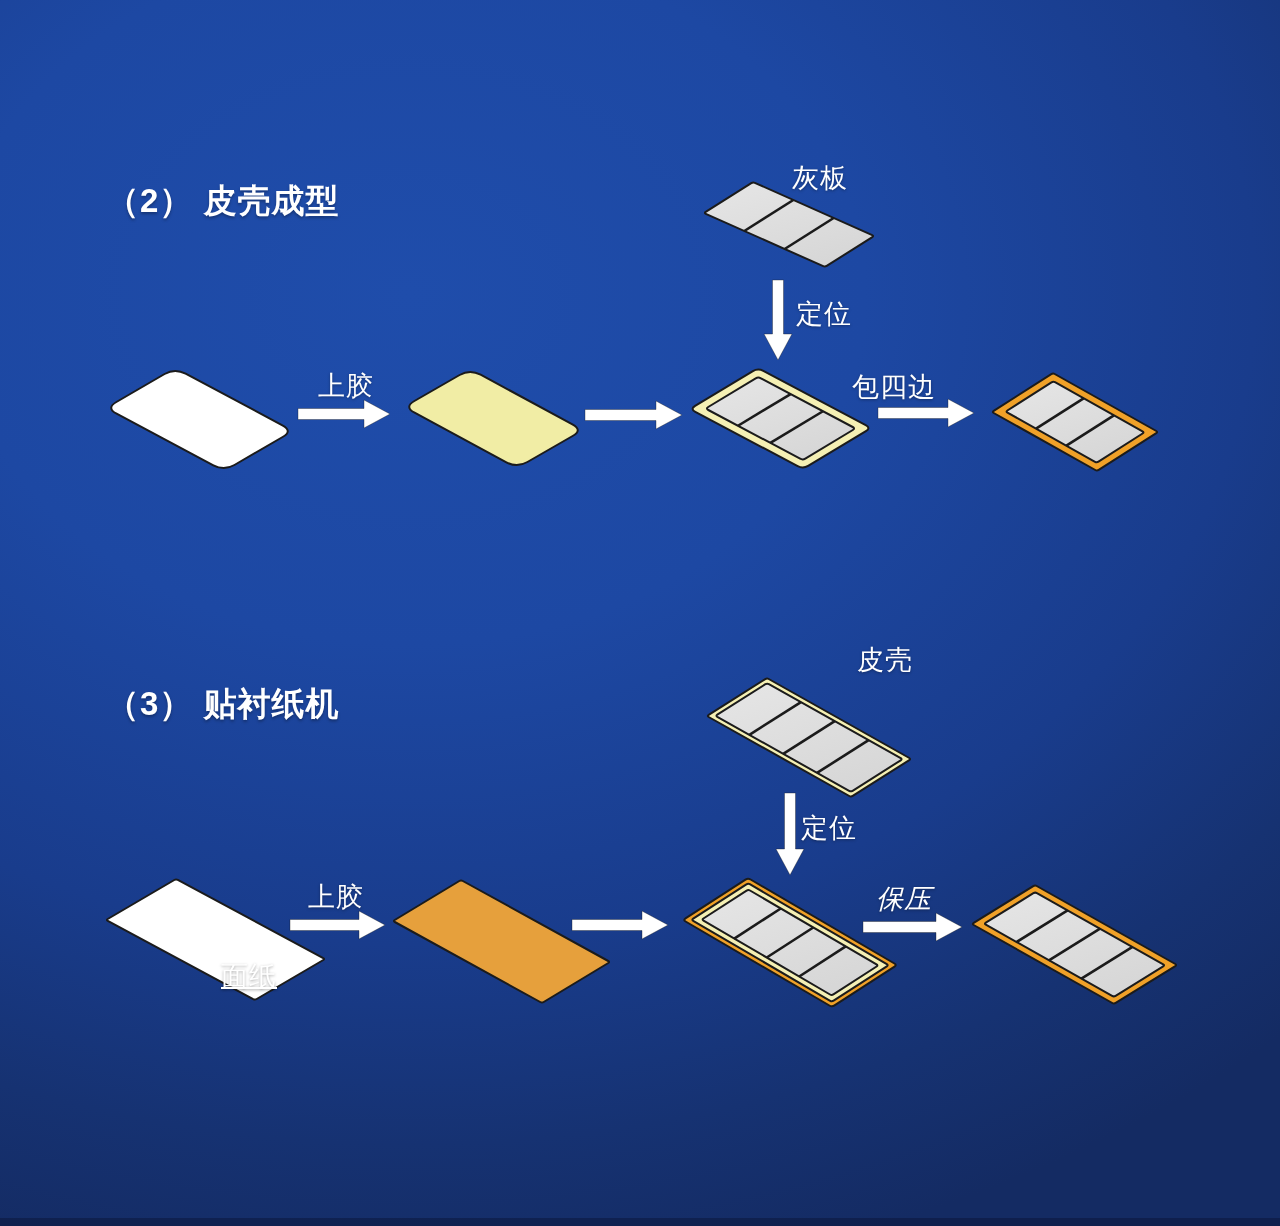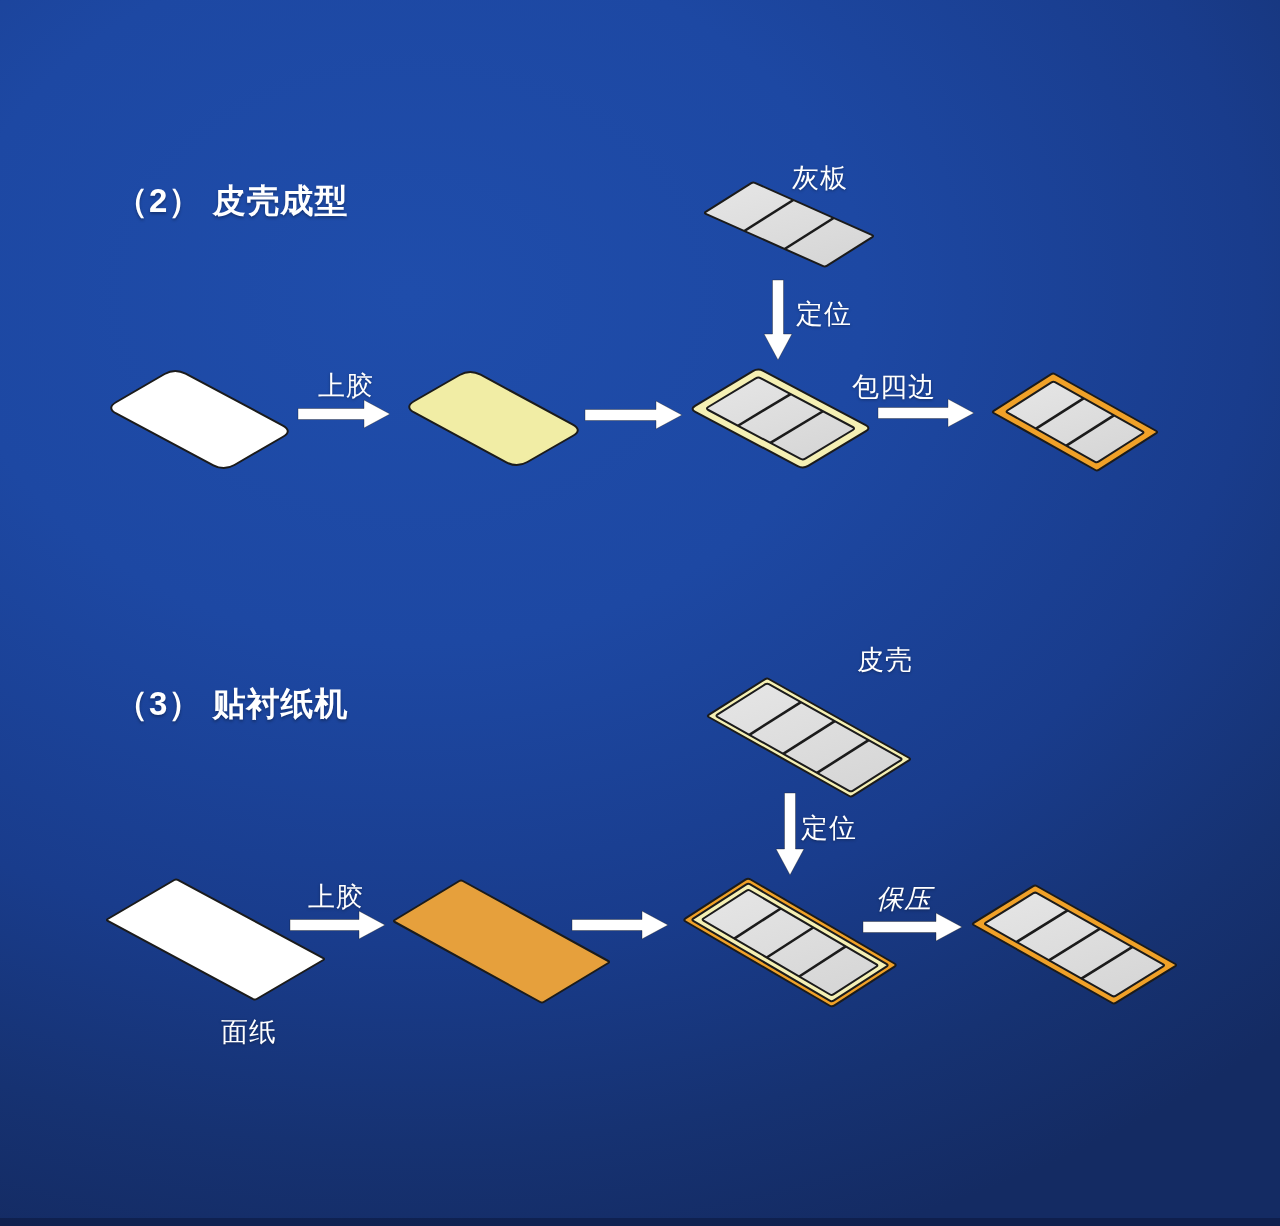--- a/index.html
+++ b/index.html
@@ -8,21 +8,20 @@
     width:1280px;height:1226px;
     overflow:hidden;
     background:radial-gradient(ellipse 1300px 1000px at 32% 24%,
       #1f4dab 0%, #1d48a3 35%, #193c8c 65%, #163272 85%, #142b63 100%);
     font-family:"Liberation Sans","DejaVu Sans",sans-serif;
   }
   .title{
     position:absolute;color:#ffffff;font-size:33px;font-weight:bold;
     letter-spacing:1px;white-space:nowrap;line-height:1.1;
     text-shadow:0 2px 3px rgba(0,0,0,0.30);
-    margin-left:9px;
   }
   .label{
     position:absolute;color:#ffffff;font-size:27px;font-weight:400;
     letter-spacing:1px;white-space:nowrap;line-height:1.1;
     text-shadow:0 1px 3px rgba(0,0,0,0.35);
   }
   svg.canvas{position:absolute;left:0;top:0;}
   .bottom-edge{position:absolute;left:0;right:0;bottom:0;height:8px;
     background:rgba(8,16,45,0.40);}
 </style>
@@ -103,16 +102,16 @@
   <div class="label" style="left:792px;top:164px;">灰板</div>
   <div class="label" style="left:796px;top:300px;">定位</div>
   <div class="label" style="left:318px;top:372px;">上胶</div>
   <div class="label" style="left:852px;top:373px;">包四边</div>
 
   <div class="title" style="left:106px;top:686px;">（3） 贴衬纸机</div>
   <div class="label" style="left:833px;top:646px;margin-left:24px;">皮壳</div>
   <div class="label" style="left:801px;top:814px;">定位</div>
   <div class="label" style="left:308px;top:883px;">上胶</div>
   <div class="label" style="left:876px;top:885px;font-style:italic;">保压</div>
-  <div class="label" style="left:221px;top:1018px;">面纸</div>
+  <div class="label" style="left:221px;top:962px;text-decoration:underline;">面纸</div>
 
   <div class="bottom-edge"></div>
 </div>
 
 </body></html>

